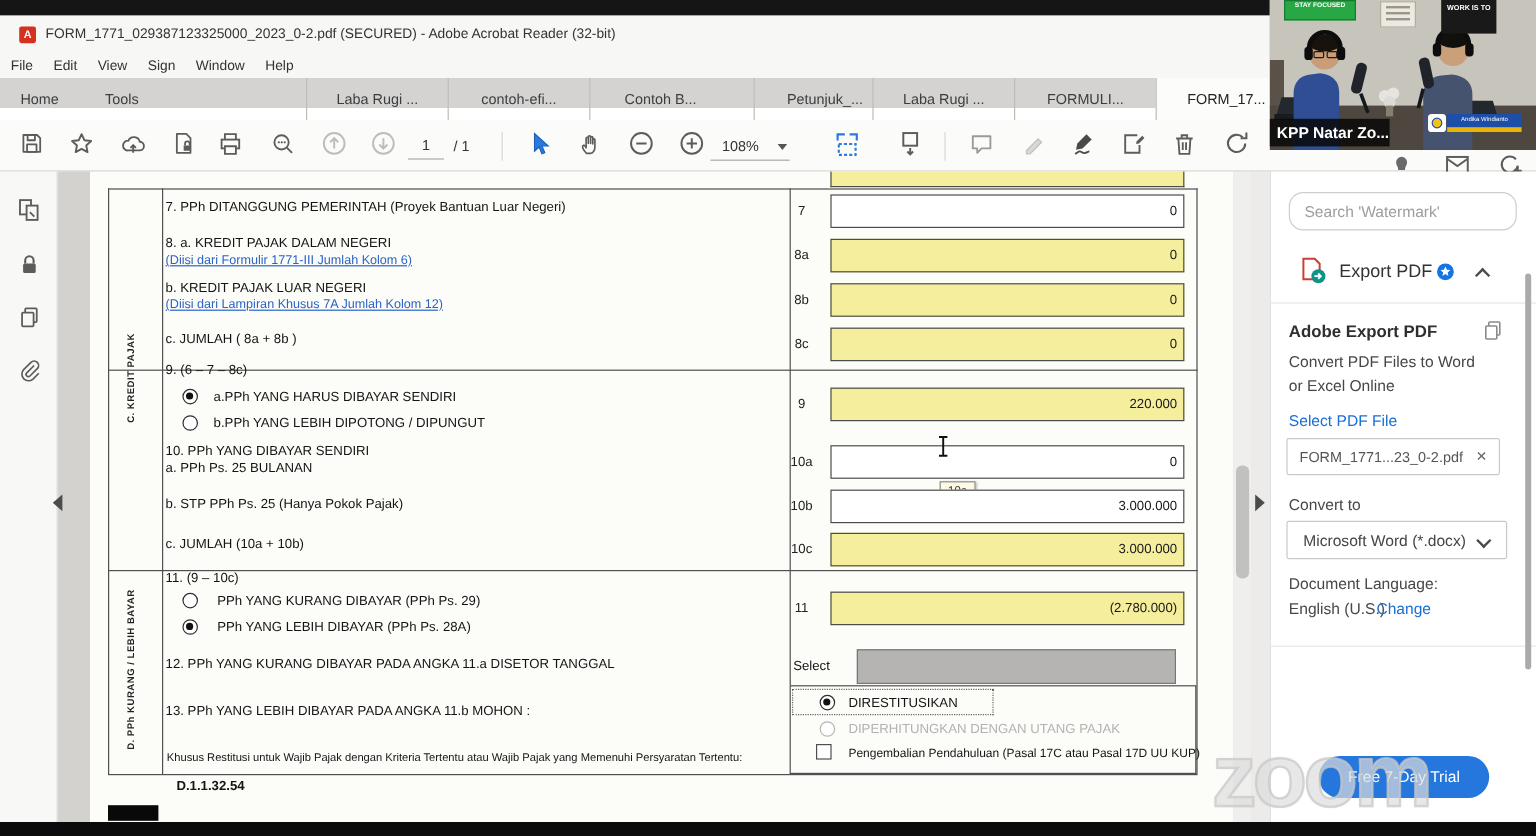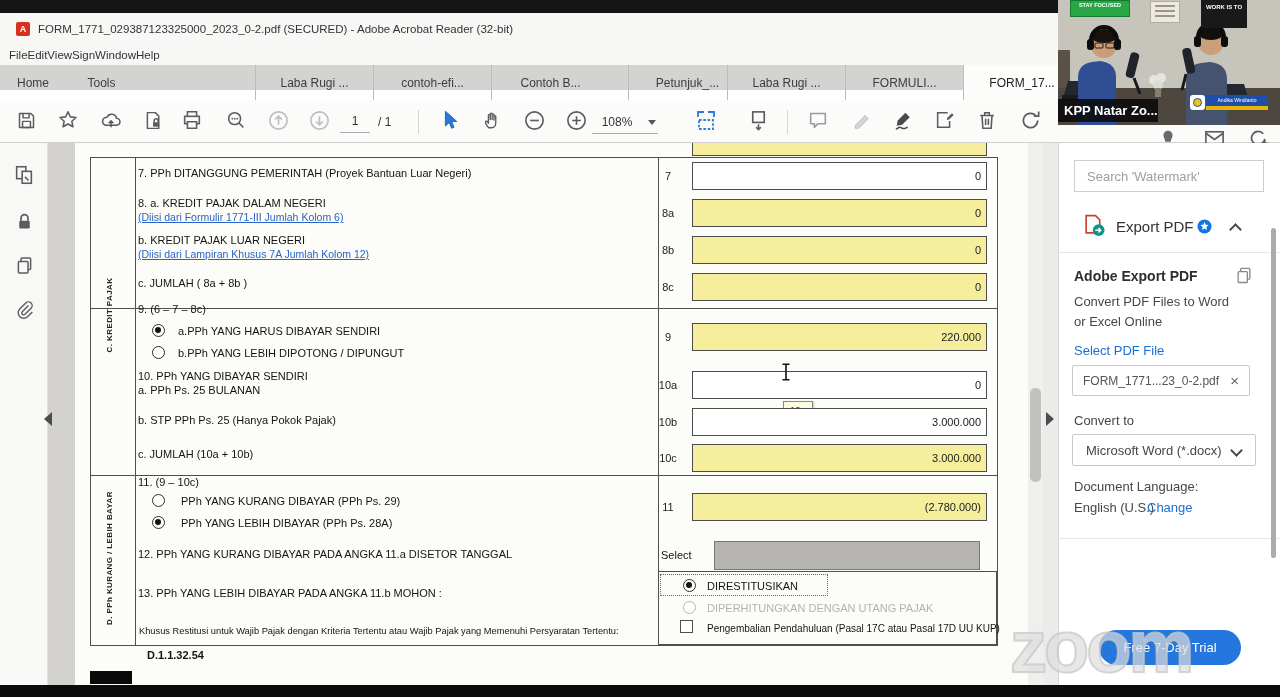--- a/index.html
+++ b/index.html
@@ -5,21 +5,21 @@
   *{box-sizing:border-box;margin:0;padding:0}
   html,body{background:#222}
   .screen{position:relative;width:1280px;height:697px;overflow:hidden;background:#fff;
     font-family:"Liberation Sans",sans-serif}
   .abs{position:absolute}
   
   .black-top{left:0;top:0;width:1280px;height:13px;background:#151515}
   .titlebar{left:0;top:13px;width:1280px;height:32px;background:#f7f7f6;display:flex;align-items:center;padding-left:16px;gap:8px}
   .pdficon{width:14px;height:14px;background:#d6311e;border-radius:2px;color:#fff;font-size:9px;font-weight:bold;display:flex;align-items:center;justify-content:center}
   .title-text{font-size:11.5px;color:#333}
-  .menubar{left:0;top:45px;width:1073px;height:20px;background:#f7f7f6;display:flex;align-items:center;padding-left:9px;}
+  .menubar{left:0;top:45px;width:1073px;height:20px;background:#f7f7f6;display:flex;align-items:center;padding-left:9px;gap:17px}
   .menu-item{font-size:11.5px;color:#333}
   .tabbar{left:0;top:65px;width:1280px;height:25px;background:#d4d3d2}
   .tab{position:absolute;top:0;height:35px;font-size:12px;color:#3d3d3d;display:flex;align-items:center;justify-content:center}
   .tab.doc{border-left:1px solid #bdbcbb}
   .tab.active{background:#fcfcfb;color:#222}
   .toolbar{left:0;top:100px;width:1280px;height:43px;background:#fbfbfa;border-bottom:1px solid #d2d1d0}
   .tbtn{position:absolute;top:104px;width:36px;height:36px;display:flex;align-items:center;justify-content:center}
   .tsep{position:absolute;top:110px;width:1px;height:24px;background:#d8d7d6}
   .pagebox{position:absolute;left:340px;top:109px;width:30px;height:24px;border-bottom:1px solid #a9a9a9;font-size:12px;color:#333;text-align:center;line-height:24px}
   .pagesuf{position:absolute;left:378px;top:115px;font-size:12px;color:#333}
@@ -48,21 +48,21 @@
   .tooltip{position:absolute;left:783px;top:401px;width:30px;height:17px;background:#fdfae3;border:1px solid #8a8a8a;font-size:9.5px;color:#333;text-align:center;line-height:15px;box-shadow:1px 1px 2px rgba(0,0,0,.25)}
   .optbox{position:absolute;left:658px;top:571px;width:339px;height:74px;border:1px solid #4f4f4f}
   .dotbox{position:absolute;left:660px;top:574px;width:168px;height:22px;border:1px dotted #666}
   .scroll-track{left:1028px;top:143px;width:15px;height:542px;background:#efefee}
   .scroll-thumb{left:1030px;top:388px;width:11px;height:94px;background:#c1c1c0;border-radius:5px}
   .arrow-l{left:44px;top:412px;width:0;height:0;border-top:7px solid transparent;border-bottom:7px solid transparent;border-right:8px solid #4c4c4c}
   .arrow-r{left:1046px;top:412px;width:0;height:0;border-top:7px solid transparent;border-bottom:7px solid transparent;border-left:8px solid #4c4c4c}
   .splitter{left:1043px;top:143px;width:15px;height:542px;background:#ecebe9}
   
   .panel{left:1058px;top:143px;width:222px;height:542px;background:#fff;border-left:1px solid #d8d8d8}
-  .search{position:absolute;left:1074px;top:160px;width:190px;height:32px;border:1px solid #cdcdcd;border-radius:0;font-size:13px;color:#555;padding-left:12px;background:#fff;font-family:"Liberation Sans",sans-serif}
+  .search{position:absolute;left:1074px;top:160px;width:190px;height:32px;border:1px solid #cdcdcd;border-radius:12px;font-size:13px;color:#555;padding-left:12px;background:#fff;font-family:"Liberation Sans",sans-serif}
   .search::placeholder{color:#9e9e9e}
   .exp-label{position:absolute;left:1116px;top:218px;font-size:15px;color:#323232}
   .pdivider{position:absolute;left:1058px;width:222px;height:1px;background:#e6e6e5}
   .ptitle{position:absolute;left:1074px;top:268px;font-size:14px;font-weight:bold;color:#2e2e2e}
   .pdesc{position:absolute;left:1074px;top:292px;width:168px;font-size:13px;color:#474747;line-height:20px}
   .plink{position:absolute;font-size:13px;color:#1a6fd4}
   .chip{position:absolute;left:1072px;top:365px;width:178px;height:31px;border:1px solid #c9c9c9;border-radius:2px;background:#fff;display:flex;align-items:center;padding:0 10px;font-size:12px;color:#555}
   .chip-x{margin-left:auto;font-size:15px;color:#666}
   .plabel{position:absolute;font-size:13px;color:#474747}
   .dropdown{position:absolute;left:1072px;top:434px;width:184px;height:32px;border:1px solid #c9c9c9;border-radius:2px;background:#fff;display:flex;align-items:center;padding-left:13px;font-size:13px;color:#454545}

